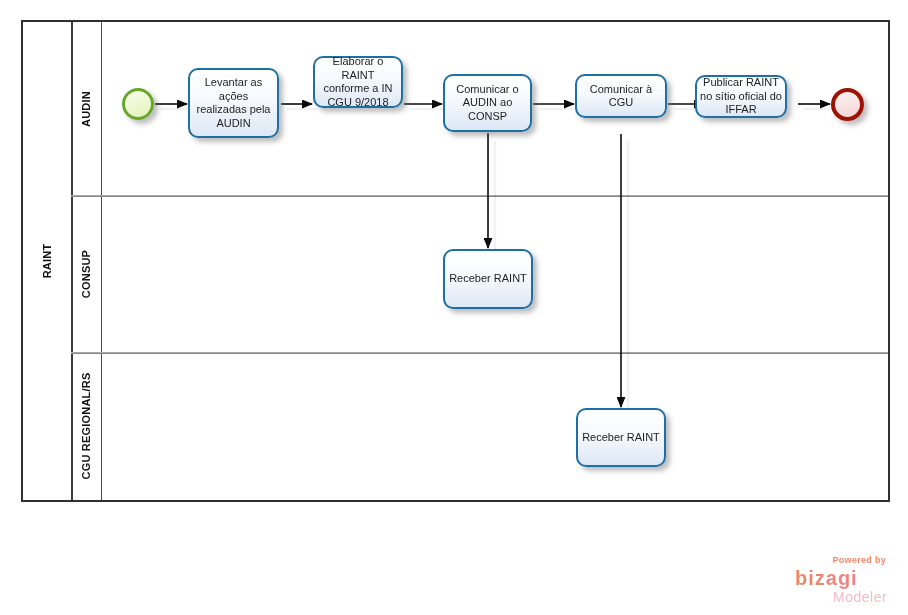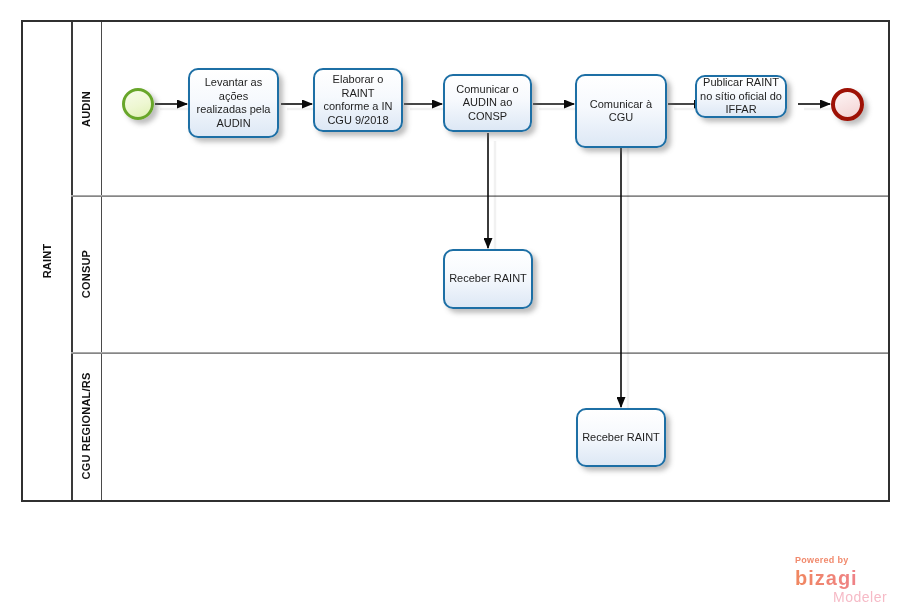--- a/index.html
+++ b/index.html
@@ -43,23 +43,23 @@
     position:absolute;box-sizing:border-box;
     border:2px solid #1d6fa5;border-radius:10px;
     background:linear-gradient(180deg,#ffffff 0%,#f6f9fd 45%,#e6eef8 80%,#dde8f5 100%);
     box-shadow:4px 4px 5px rgba(110,110,110,.45);
     display:flex;align-items:center;justify-content:center;
     text-align:center;
     font-size:11px;line-height:13.5px;color:#1e1e1e;
     padding:2px 3px;
   }
   .task-levantar{left:188px;top:68px;width:91px;height:70px;}
-  .task-elaborar{left:313px;top:68px;width:90px;height:64px;}
+  .task-elaborar{left:313px;top:56px;width:90px;height:52px;}
   .task-comunicar-consp{left:443px;top:74px;width:89px;height:58px;}
-  .task-comunicar-cgu{left:575px;top:74px;width:92px;height:74px;}
+  .task-comunicar-cgu{left:575px;top:74px;width:92px;height:44px;}
   .task-publicar{left:695px;top:75px;width:92px;height:43px;}
   .task-receber-consup{left:443px;top:249px;width:90px;height:60px;}
   .task-receber-cgu{left:576px;top:408px;width:90px;height:59px;}
   .event{
     position:absolute;border-radius:50%;box-sizing:border-box;
     box-shadow:4px 4px 5px rgba(110,110,110,.45);
   }
   .event-start{
     left:122px;top:88px;width:32px;height:32px;
     border:3px solid #68a62a;
@@ -68,21 +68,21 @@
   .event-end{
     left:831px;top:88px;width:33px;height:33px;
     border:4px solid #9e1105;
     background:linear-gradient(160deg,#fdf4f4 0%,#f8e2e2 55%,#f2d2d2 100%);
   }
   
   .flows{position:absolute;left:0;top:0;width:908px;height:615px;pointer-events:none;}
   
   .branding{position:absolute;left:795px;top:555px;width:96px;line-height:normal;}
   .powered-by{
-    display:block;padding-right:5px;
+    display:block;text-align:right;padding-right:5px;
     font-size:9px;font-weight:bold;color:#f18a6d;letter-spacing:.3px;
   }
   .brand-name{
     display:block;
     font-size:20px;font-weight:bold;letter-spacing:1px;line-height:27px;
     background:linear-gradient(90deg,#f0875f 0%,#ee7f9e 100%);
     -webkit-background-clip:text;background-clip:text;
     color:transparent;-webkit-text-fill-color:transparent;
   }
   .product-name{

